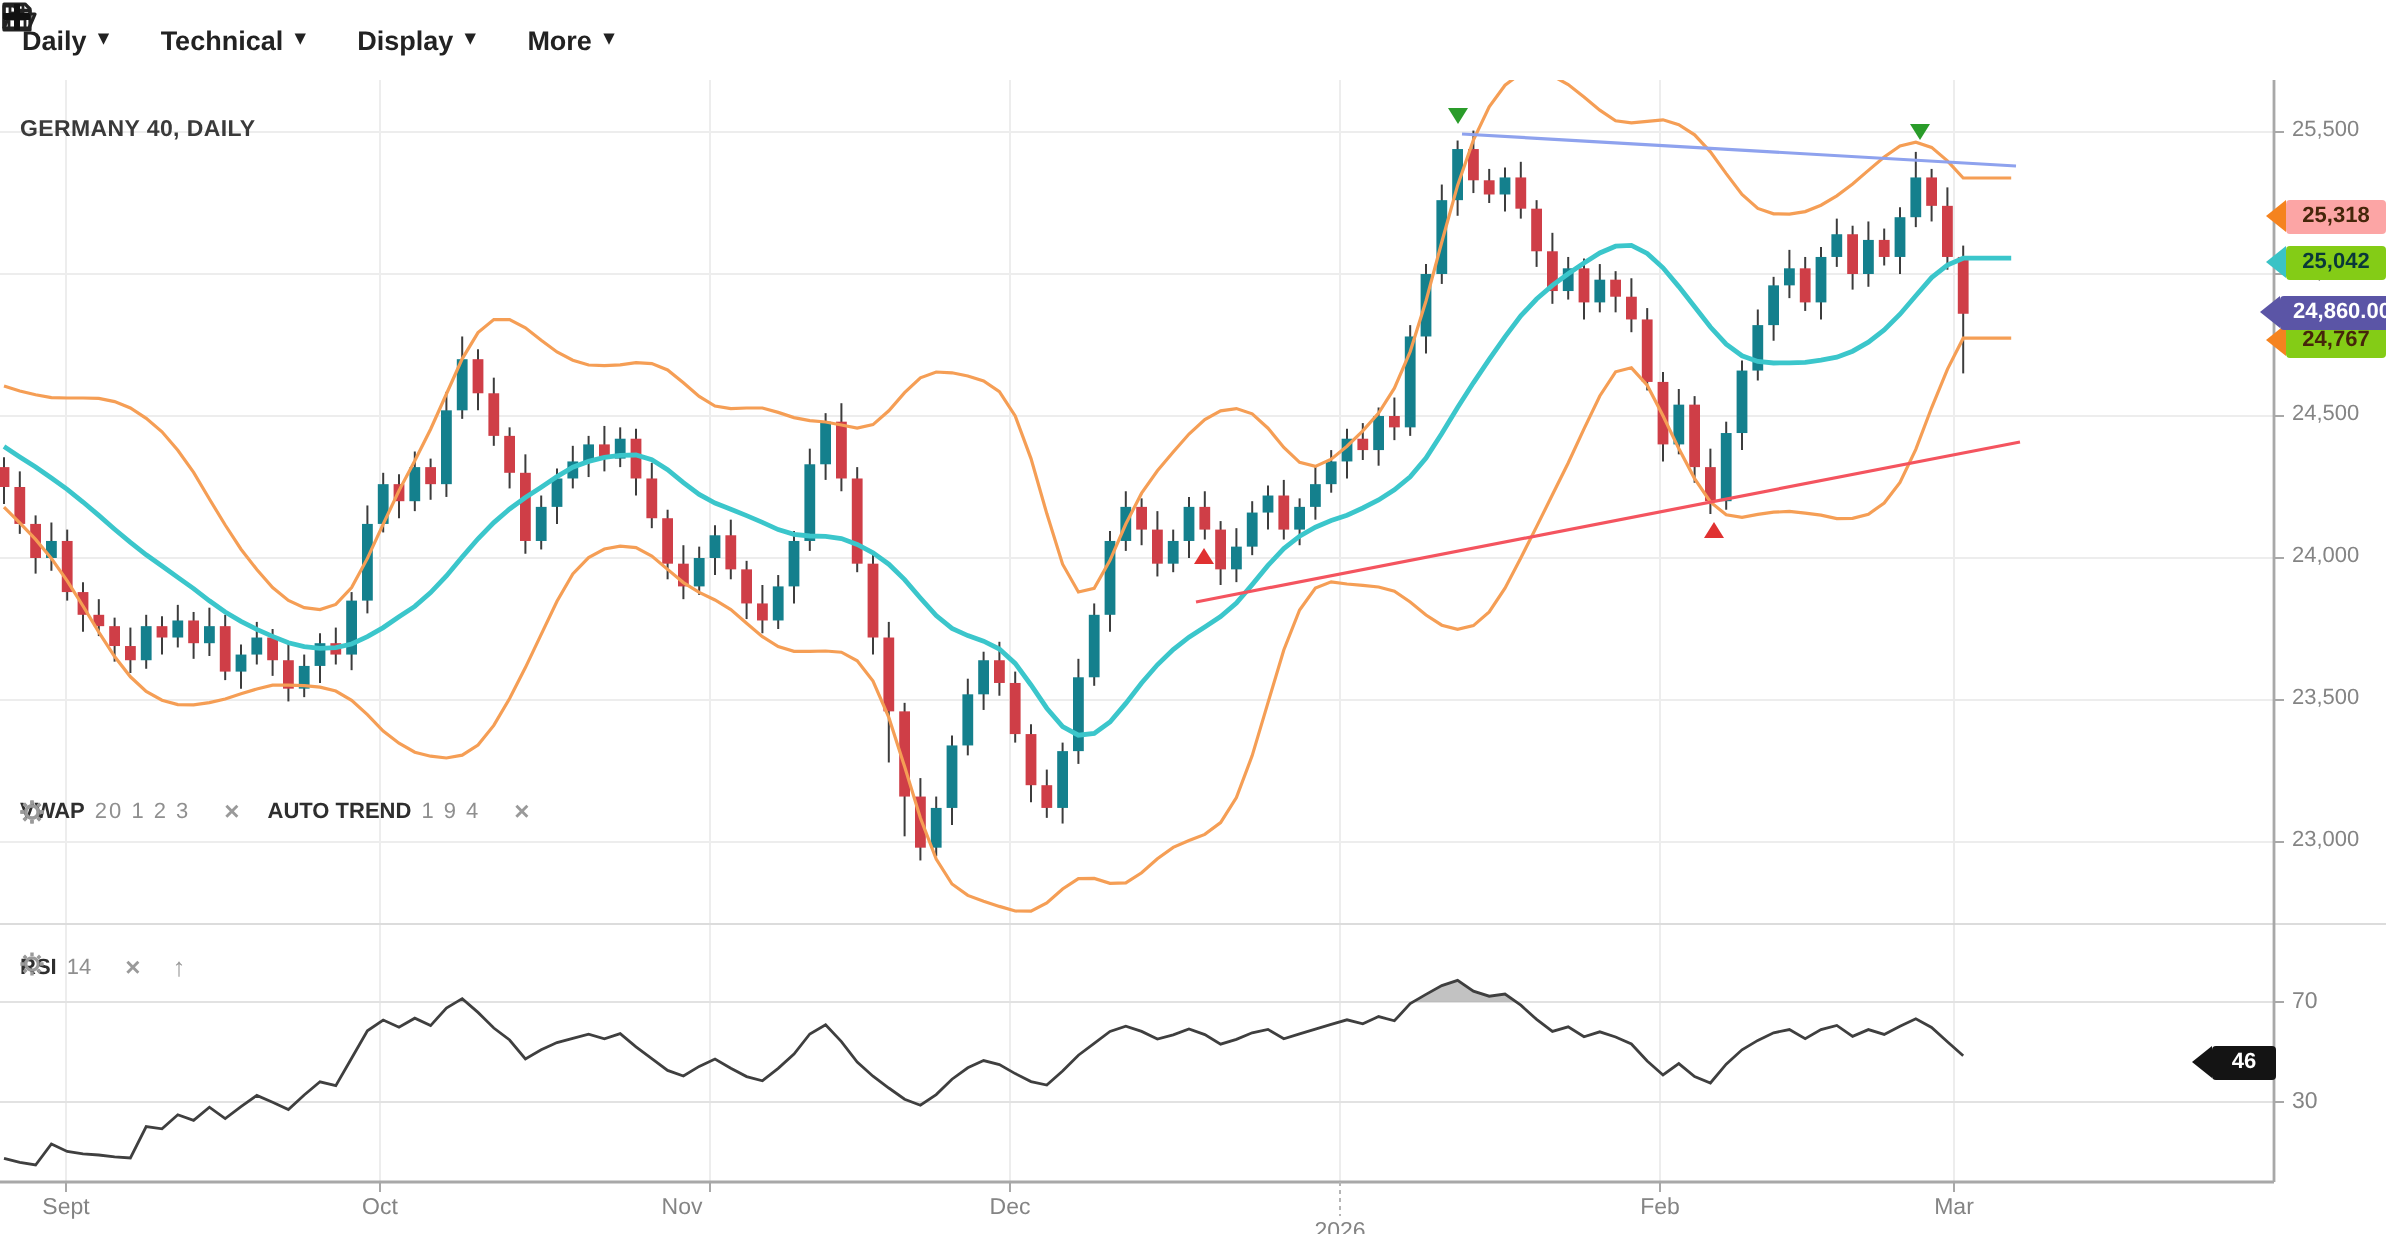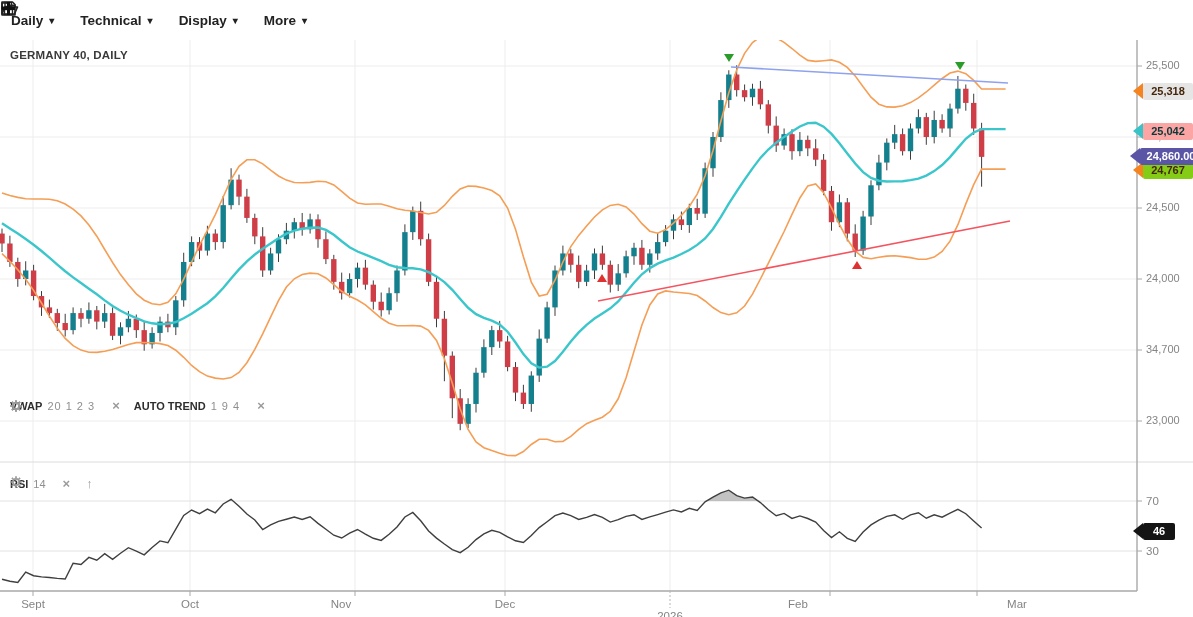--- a/index.html
+++ b/index.html
@@ -7,27 +7,27 @@
     width:1193px;height:617px;overflow:hidden;position:relative;background:#fff;
     font-family:"Liberation Sans", sans-serif;
   }
   
   .toolbar{
     position:absolute;left:0;top:0;width:1193px;height:40px;background:#fff;
     display:flex;align-items:center;padding-left:11px;box-sizing:border-box;
   }
   .menu-item{
     font-size:13.5px;font-weight:bold;color:#222;margin-right:26px;cursor:pointer;
-    display:flex;align-items:center;white-space:nowrap;
+    display:flex;white-space:nowrap;
   }
   .menu-item .caret{font-size:10px;color:#222;margin-left:6px;}
   .tb-icon{margin-right:17px;cursor:pointer;display:flex;align-items:center;}
   
   .chart-title{
-    position:absolute;left:10px;top:49px;font-size:11.5px;font-weight:bold;color:#3a3a3a;
+    position:absolute;left:10px;top:59px;font-size:11.5px;font-weight:bold;color:#3a3a3a;
     letter-spacing:.2px;z-index:6;
   }
   .ind-row{
     position:absolute;display:flex;align-items:center;z-index:6;font-size:11px;color:#8a8a8a;
   }
   .ind-name{font-weight:bold;color:#2e2e2e;margin-right:5px;}
   .ind-params{color:#8f8f8f;margin-right:7px;letter-spacing:1px;text-align:center;}
   .ind-x{color:#9a9a9a;font-weight:bold;font-size:13px;margin:0 6px;cursor:pointer;line-height:10px;}
   .ind-up{color:#9a9a9a;font-size:13px;margin-left:10px;cursor:pointer;}
   .gear{margin:0 2px;cursor:pointer;display:inline-flex;}
@@ -443,26 +443,26 @@
   <span class="ind-up">↑</span>
 </div>
 
 <div class="rsilab" style="top:495px;">70</div>
 <div class="rsilab" style="top:545px;">30</div>
 
 <div class="ylab" style="top: 59px;">25,500</div>
 <div class="ylab" style="top: 130px;">25,000</div>
 <div class="ylab" style="top: 201px;">24,500</div>
 <div class="ylab" style="top: 272px;">24,000</div>
-<div class="ylab" style="top: 343px;">34,700</div>
+<div class="ylab" style="top: 343px;">23,500</div>
 <div class="ylab" style="top: 414px;">23,000</div>
 <div class="xlab" style="left: 33px; top: 598px;">Sept</div>
 <div class="xlab" style="left: 190px; top: 598px;">Oct</div>
 <div class="xlab" style="left: 341px; top: 598px;">Nov</div>
 <div class="xlab" style="left: 505px; top: 598px;">Dec</div>
 <div class="xlab" style="left: 670px; top: 610px;">2026</div>
-<div class="xlab" style="left: 798px; top: 598px;">Feb</div>
-<div class="xlab" style="left: 977px; top: 598px; margin-left: 40px;">Mar</div>
-<div class="tag" style="top: 83px; background: #e5e5e5; color: rgb(69, 38, 10); z-index: 3; --bg: #f5831f;">25,318<span style="position: absolute; left: -10px; top: 0px; width: 0px; height: 0px; border-top: 8.5px solid transparent; border-bottom: 8.5px solid transparent; border-right: 10px solid rgb(245, 131, 31);"></span></div>
-<div class="tag" style="top: 122.536px; background: #fca5a5; color: rgb(9, 56, 57); z-index: 3; --bg: #3ac3c6;">25,042<span style="position: absolute; left: -10px; top: 0px; width: 0px; height: 0px; border-top: 8.5px solid transparent; border-bottom: 8.5px solid transparent; border-right: 10px solid rgb(58, 195, 198);"></span></div>
+<div class="xlab" style="left: 830px; top: 598px;">Feb</div>
+<div class="xlab" style="left: 977px; top: 598px;">Mar</div>
+<div class="tag" style="top: 100px; background: #fca5a5; color: rgb(69, 38, 10); z-index: 3; --bg: #f5831f;">25,318<span style="position: absolute; left: -10px; top: 0px; width: 0px; height: 0px; border-top: 8.5px solid transparent; border-bottom: 8.5px solid transparent; border-right: 10px solid rgb(245, 131, 31);"></span></div>
+<div class="tag" style="top: 122.536px; background: #84cc16; color: rgb(9, 56, 57); z-index: 3; --bg: #3ac3c6;">25,042<span style="position: absolute; left: -10px; top: 0px; width: 0px; height: 0px; border-top: 8.5px solid transparent; border-bottom: 8.5px solid transparent; border-right: 10px solid rgb(58, 195, 198);"></span></div>
 <div class="tag" style="top: 148.38px; background: rgb(91, 85, 166); color: rgb(255, 255, 255); z-index: 5; left: 1140px; min-width: 52px; --bg: #5b55a6;">24,860.00<span style="position: absolute; left: -10px; top: 0px; width: 0px; height: 0px; border-top: 8.5px solid transparent; border-bottom: 8.5px solid transparent; border-right: 10px solid rgb(91, 85, 166);"></span></div>
 <div class="tag" style="top: 161.586px; background: #84cc16; color: rgb(69, 38, 10); z-index: 3; --bg: #f5831f;">24,767<span style="position: absolute; left: -10px; top: 0px; width: 0px; height: 0px; border-top: 8.5px solid transparent; border-bottom: 8.5px solid transparent; border-right: 10px solid rgb(245, 131, 31);"></span></div>
-<div class="tag" style="top: 522.5px; min-width: 22px; left: 1143px; background: rgb(20, 20, 20); color: rgb(255, 255, 255); z-index: 4;">46<span style="position: absolute; left: -10px; top: 0px; width: 0px; height: 0px; border-top: 8.5px solid transparent; border-bottom: 8.5px solid transparent; border-right: 10px solid rgb(20, 20, 20);"></span></div>
+<div class="tag" style="top: 522.5px; min-width: 22px; left: 1106px; background: rgb(20, 20, 20); color: rgb(255, 255, 255); z-index: 4;">46<span style="position: absolute; left: -10px; top: 0px; width: 0px; height: 0px; border-top: 8.5px solid transparent; border-bottom: 8.5px solid transparent; border-right: 10px solid rgb(20, 20, 20);"></span></div>
 
 </body></html>

